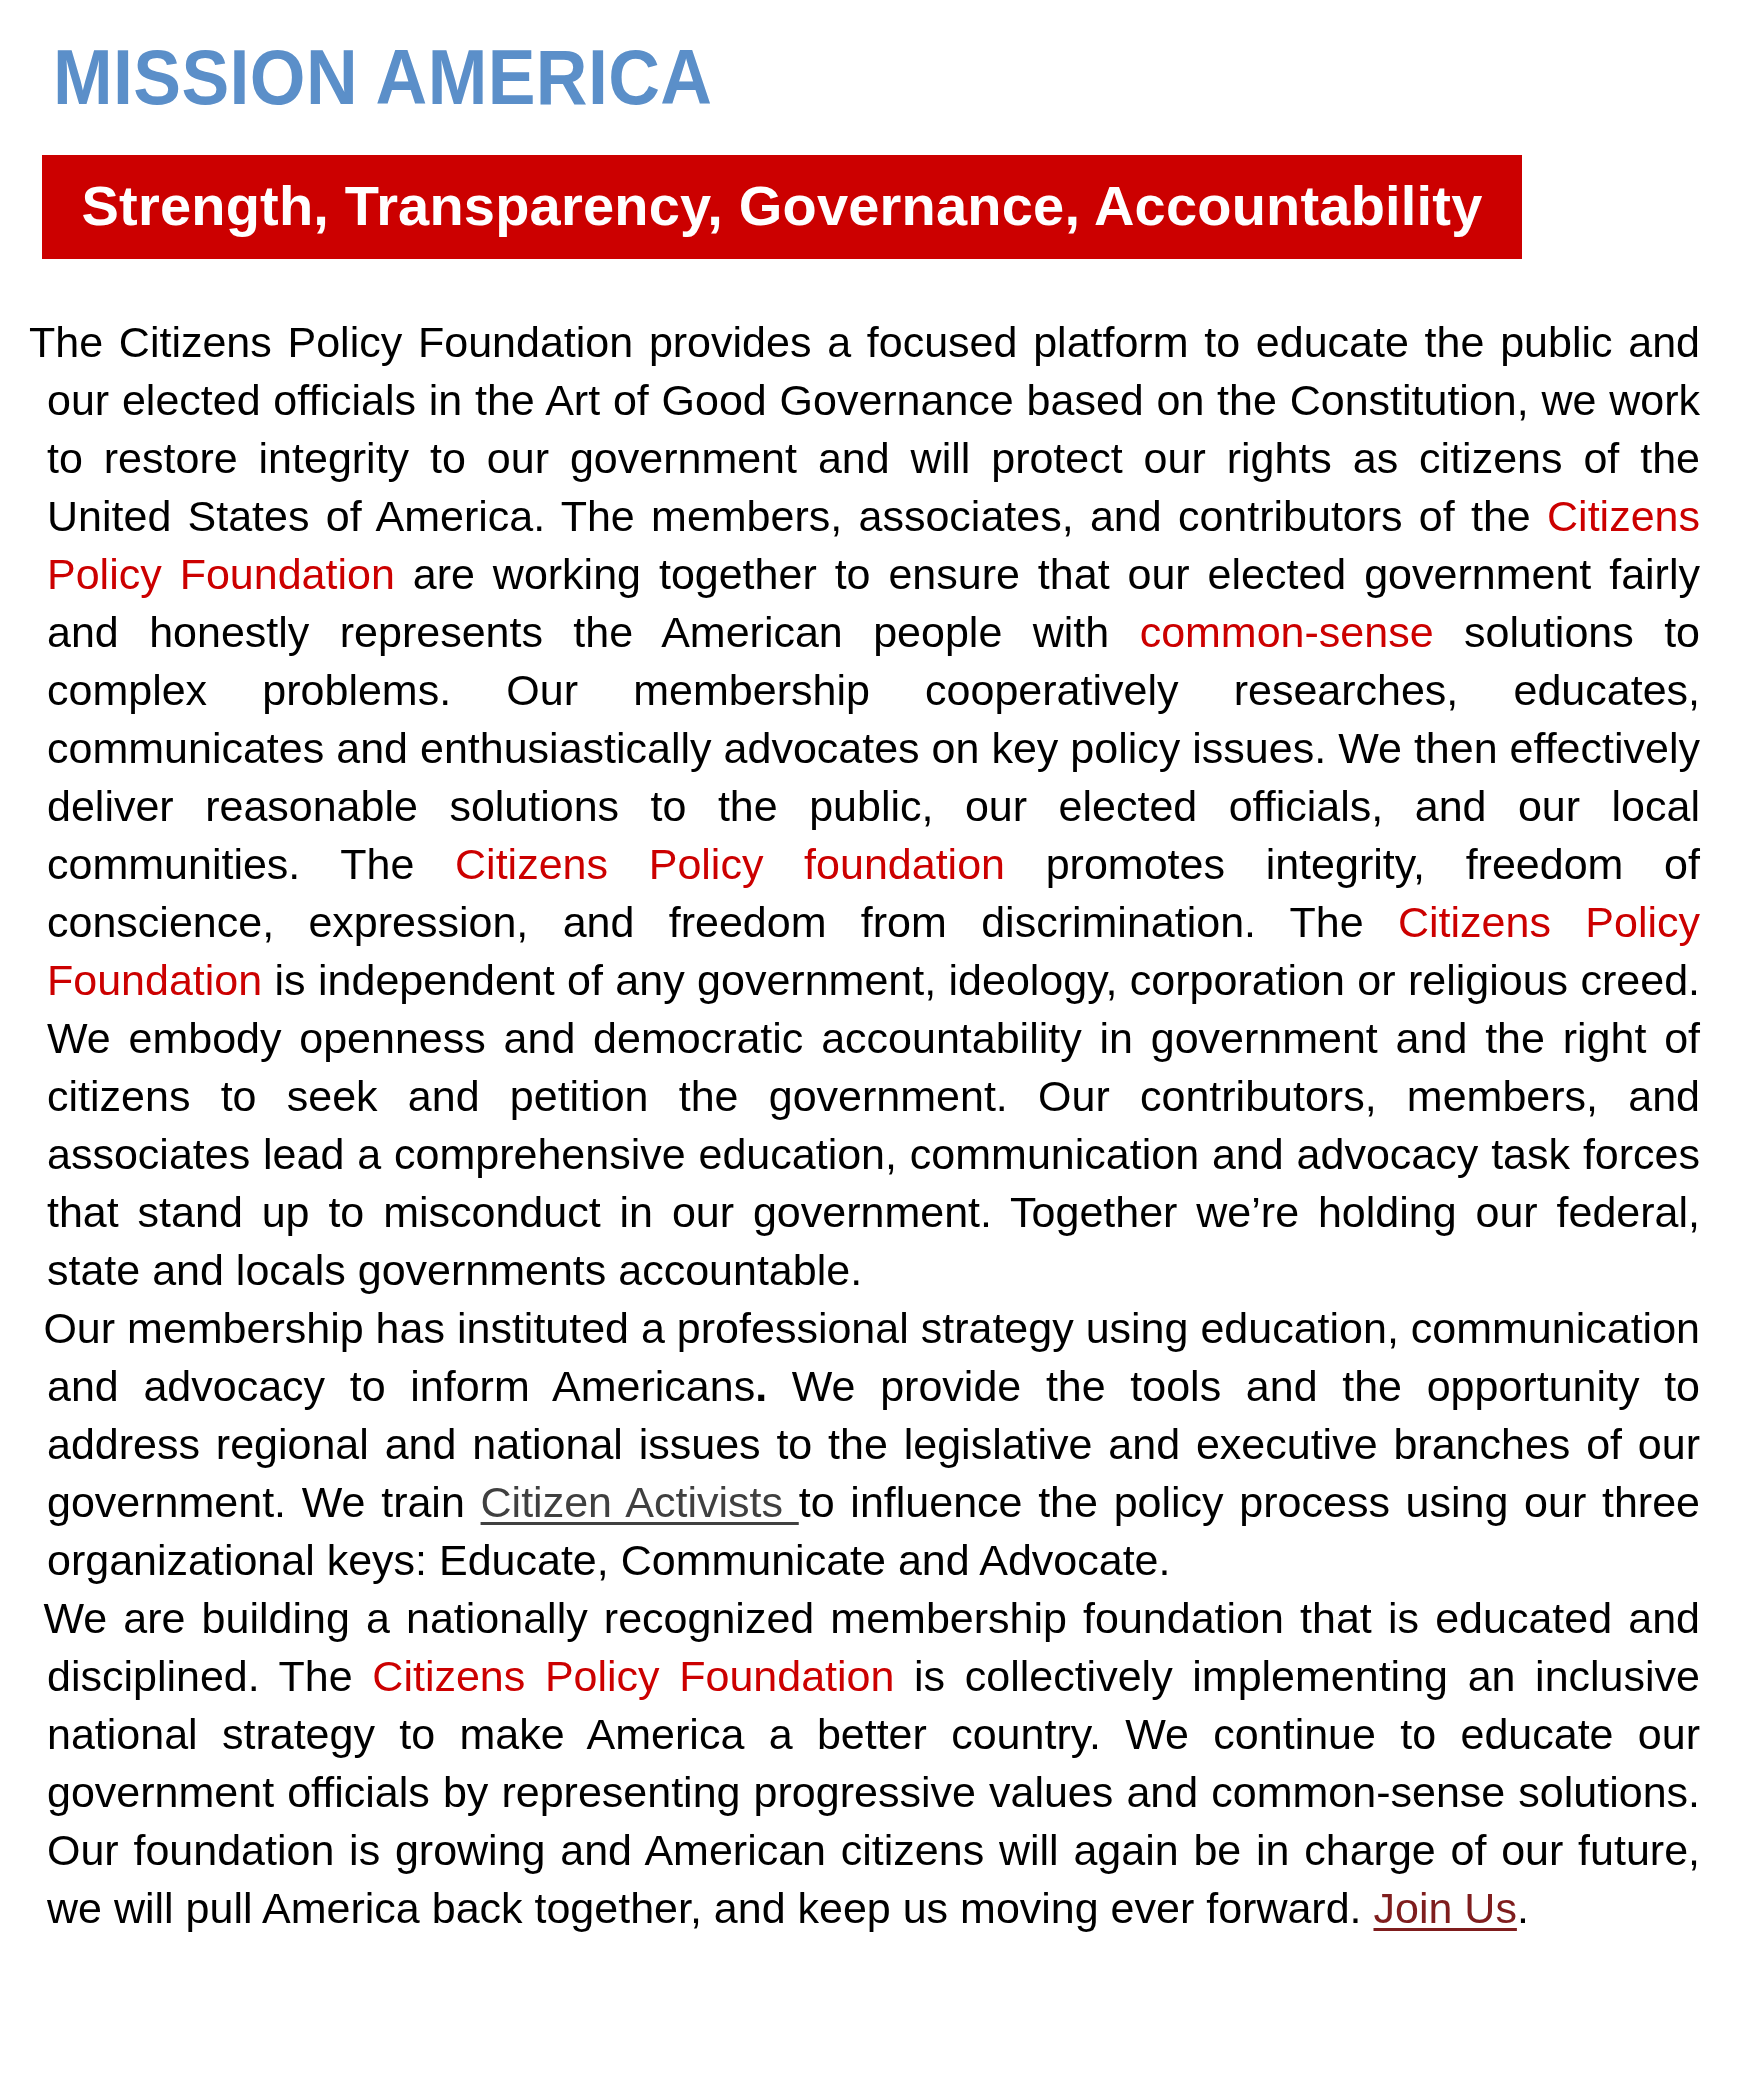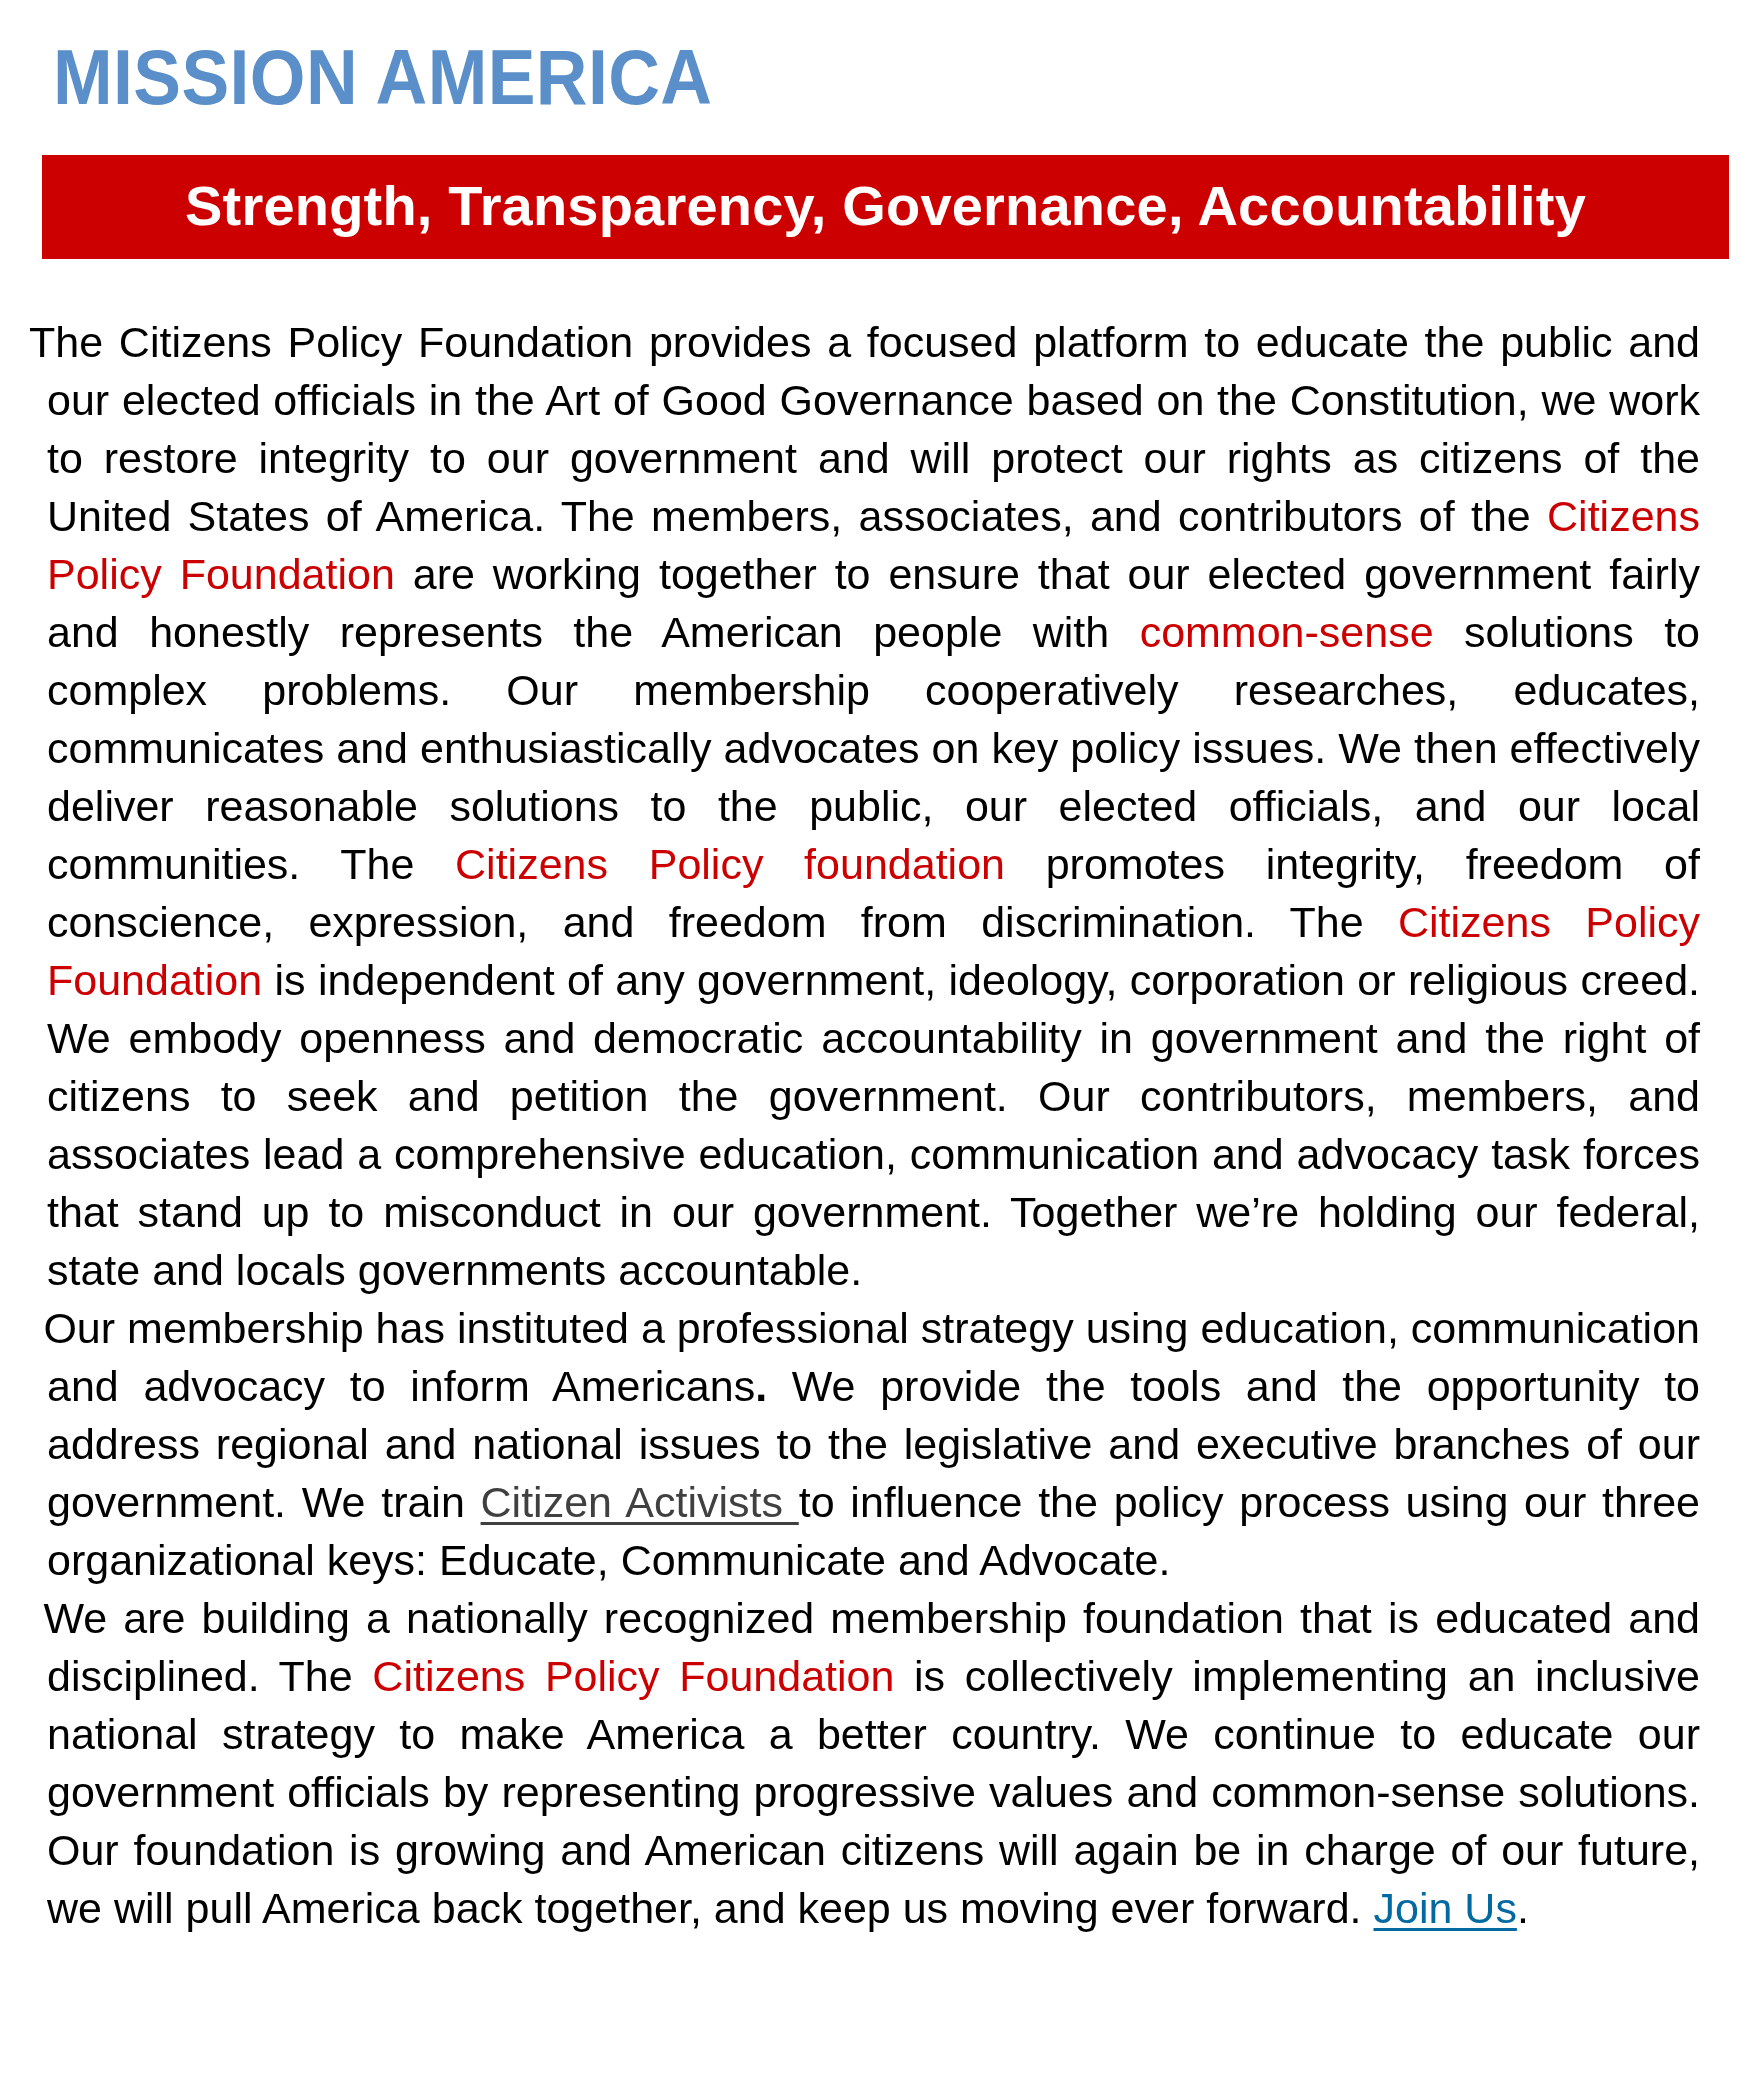--- a/index.html
+++ b/index.html
@@ -39,21 +39,21 @@
     transform: scaleX(0.93);
     transform-origin: left center;
     white-space: nowrap;
   }
 
   
   .banner {
     position: absolute;
     left: 42px;
     top: 155px;
-    width: 1687px;
+    width: 1480px;
     height: 104px;
     background: #CC0000;
     box-sizing: border-box;
   }
   .banner-text {
     position: absolute;
     left: 0;
     right: 0;
     top: 50%;
     transform: translateY(-52%);
@@ -100,21 +100,21 @@
   }
   .accent-red {
     color: #CC0000;
   }
   .link-red {
     color: #404040;
     text-decoration-thickness: 3.1px;
     text-underline-offset: 4.5px;
   }
   .link-blue {
-    color: #0369a1;
+    color: #7f1d1d;
     text-decoration: underline;
     text-decoration-thickness: 3.1px;
     text-underline-offset: 4.5px;
   }
   .bold-dot {
     font-weight: bold;
   }
 </style>
 </head>
 <body>

